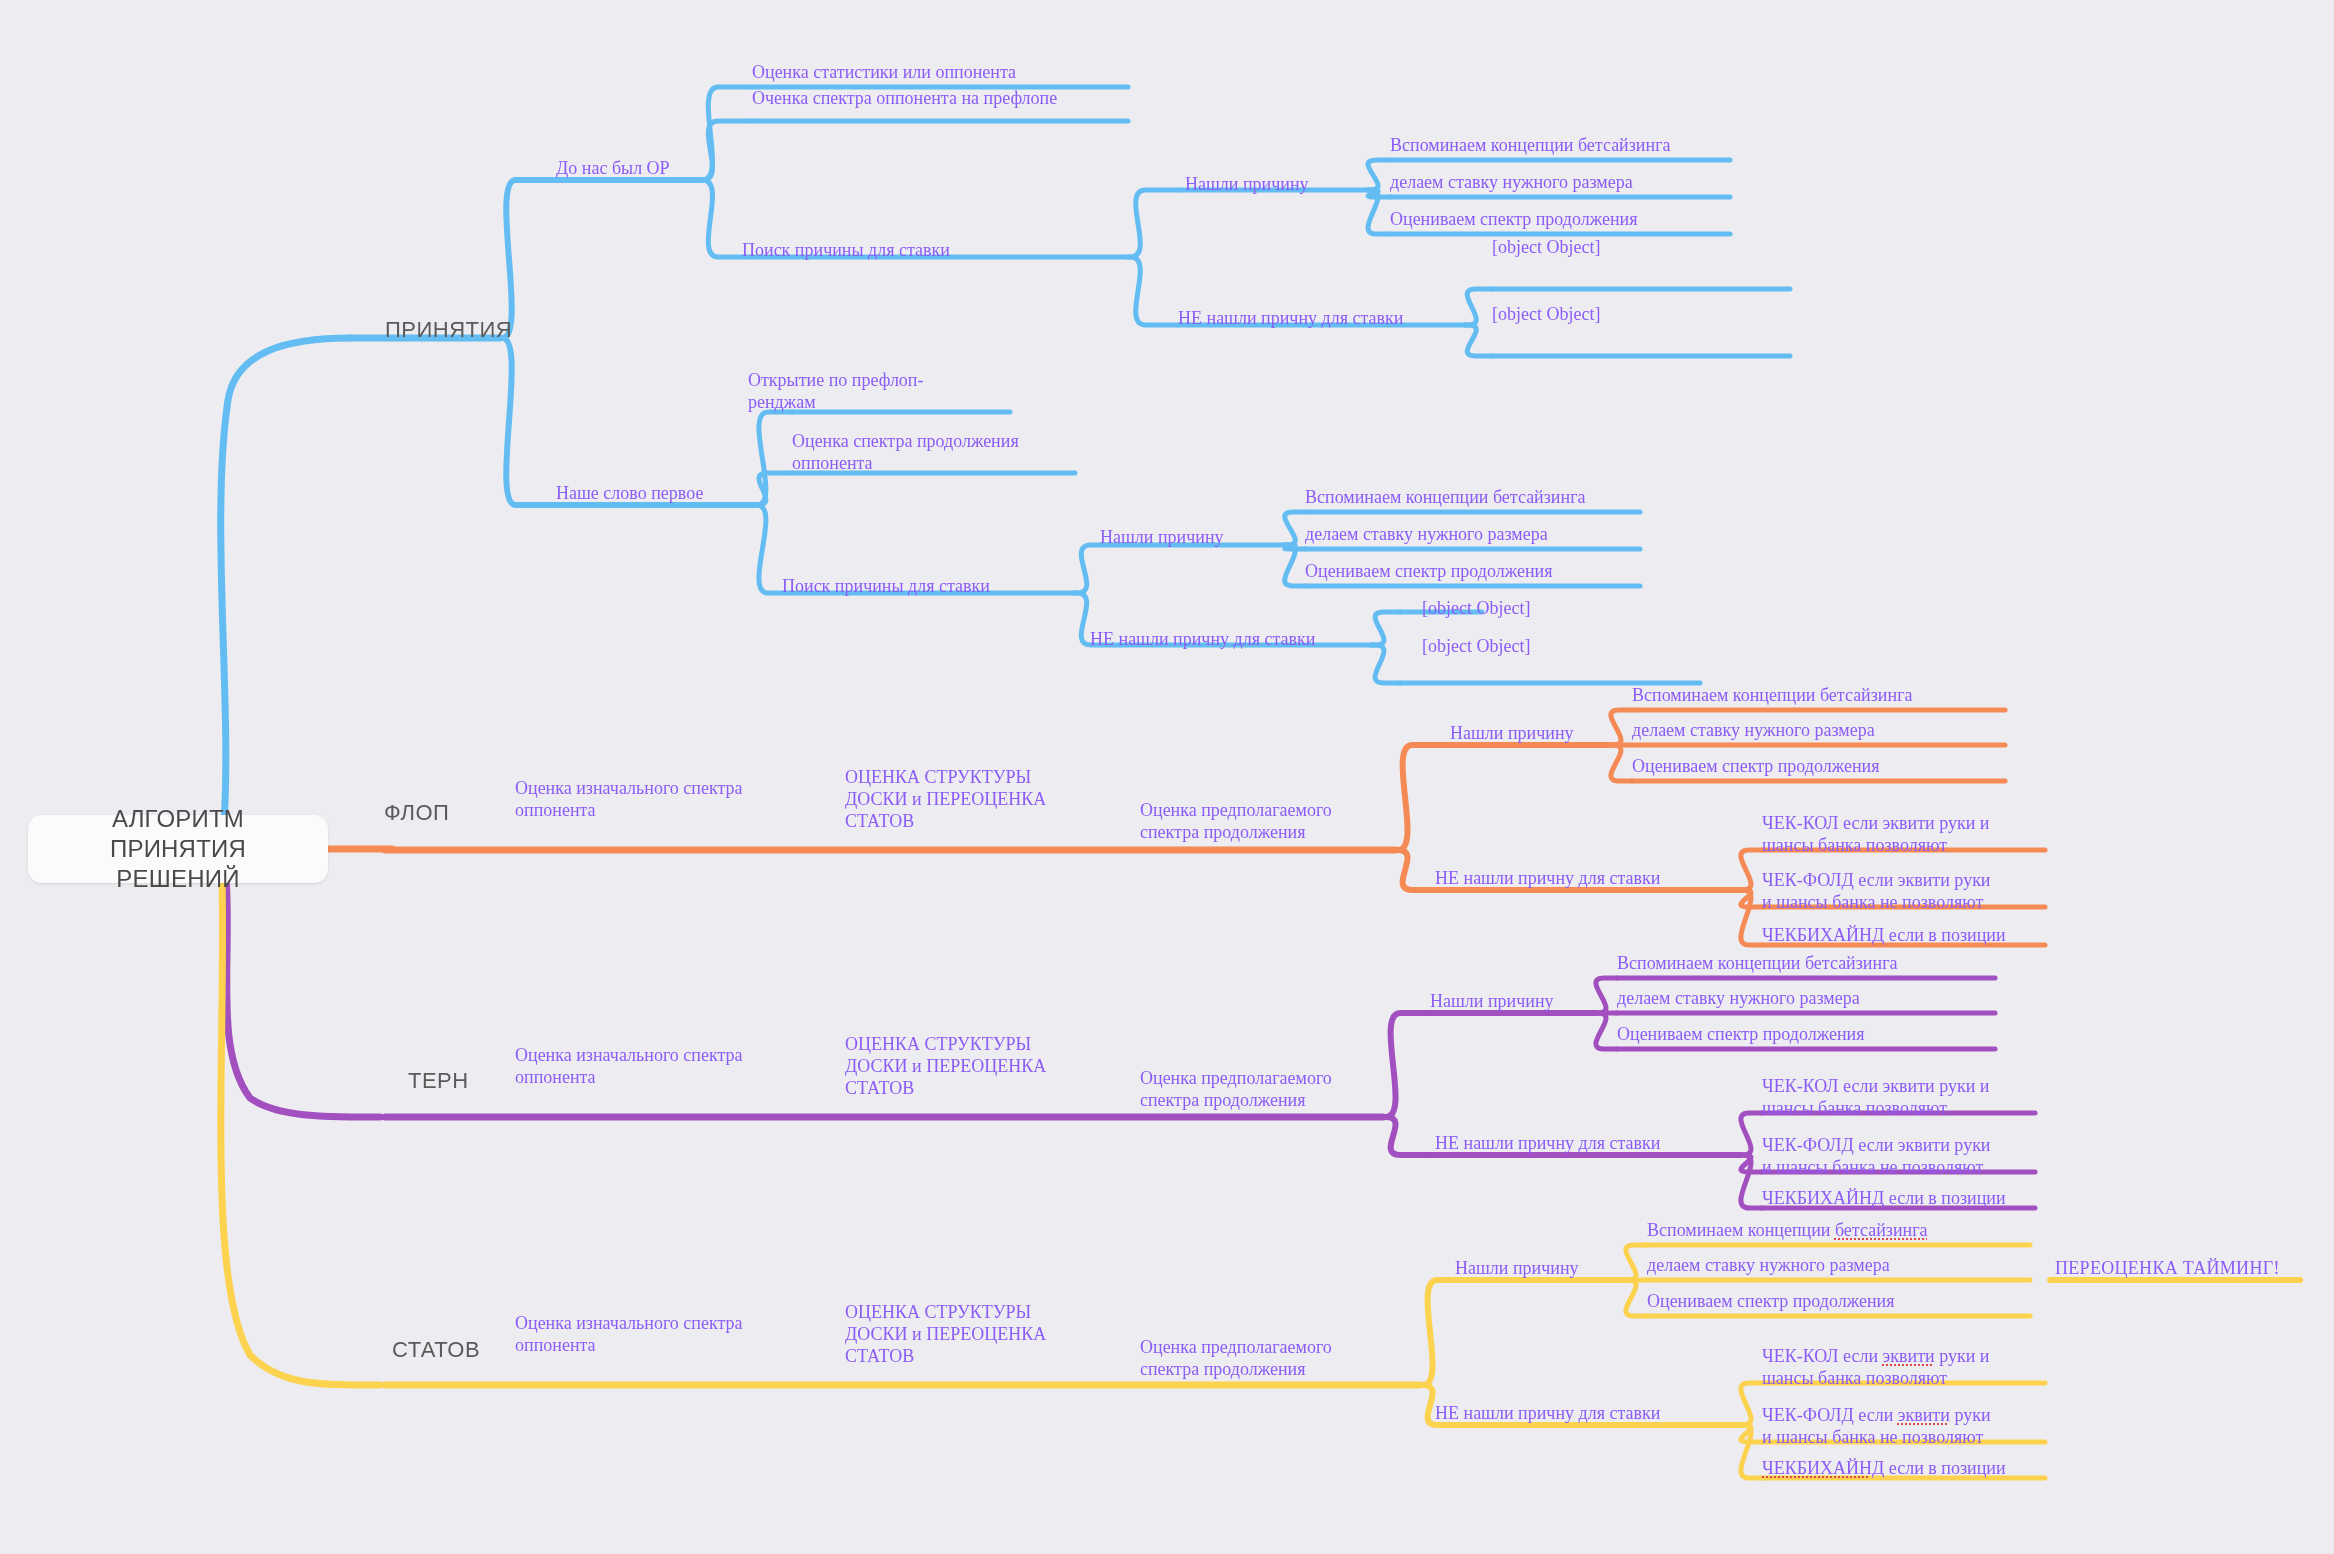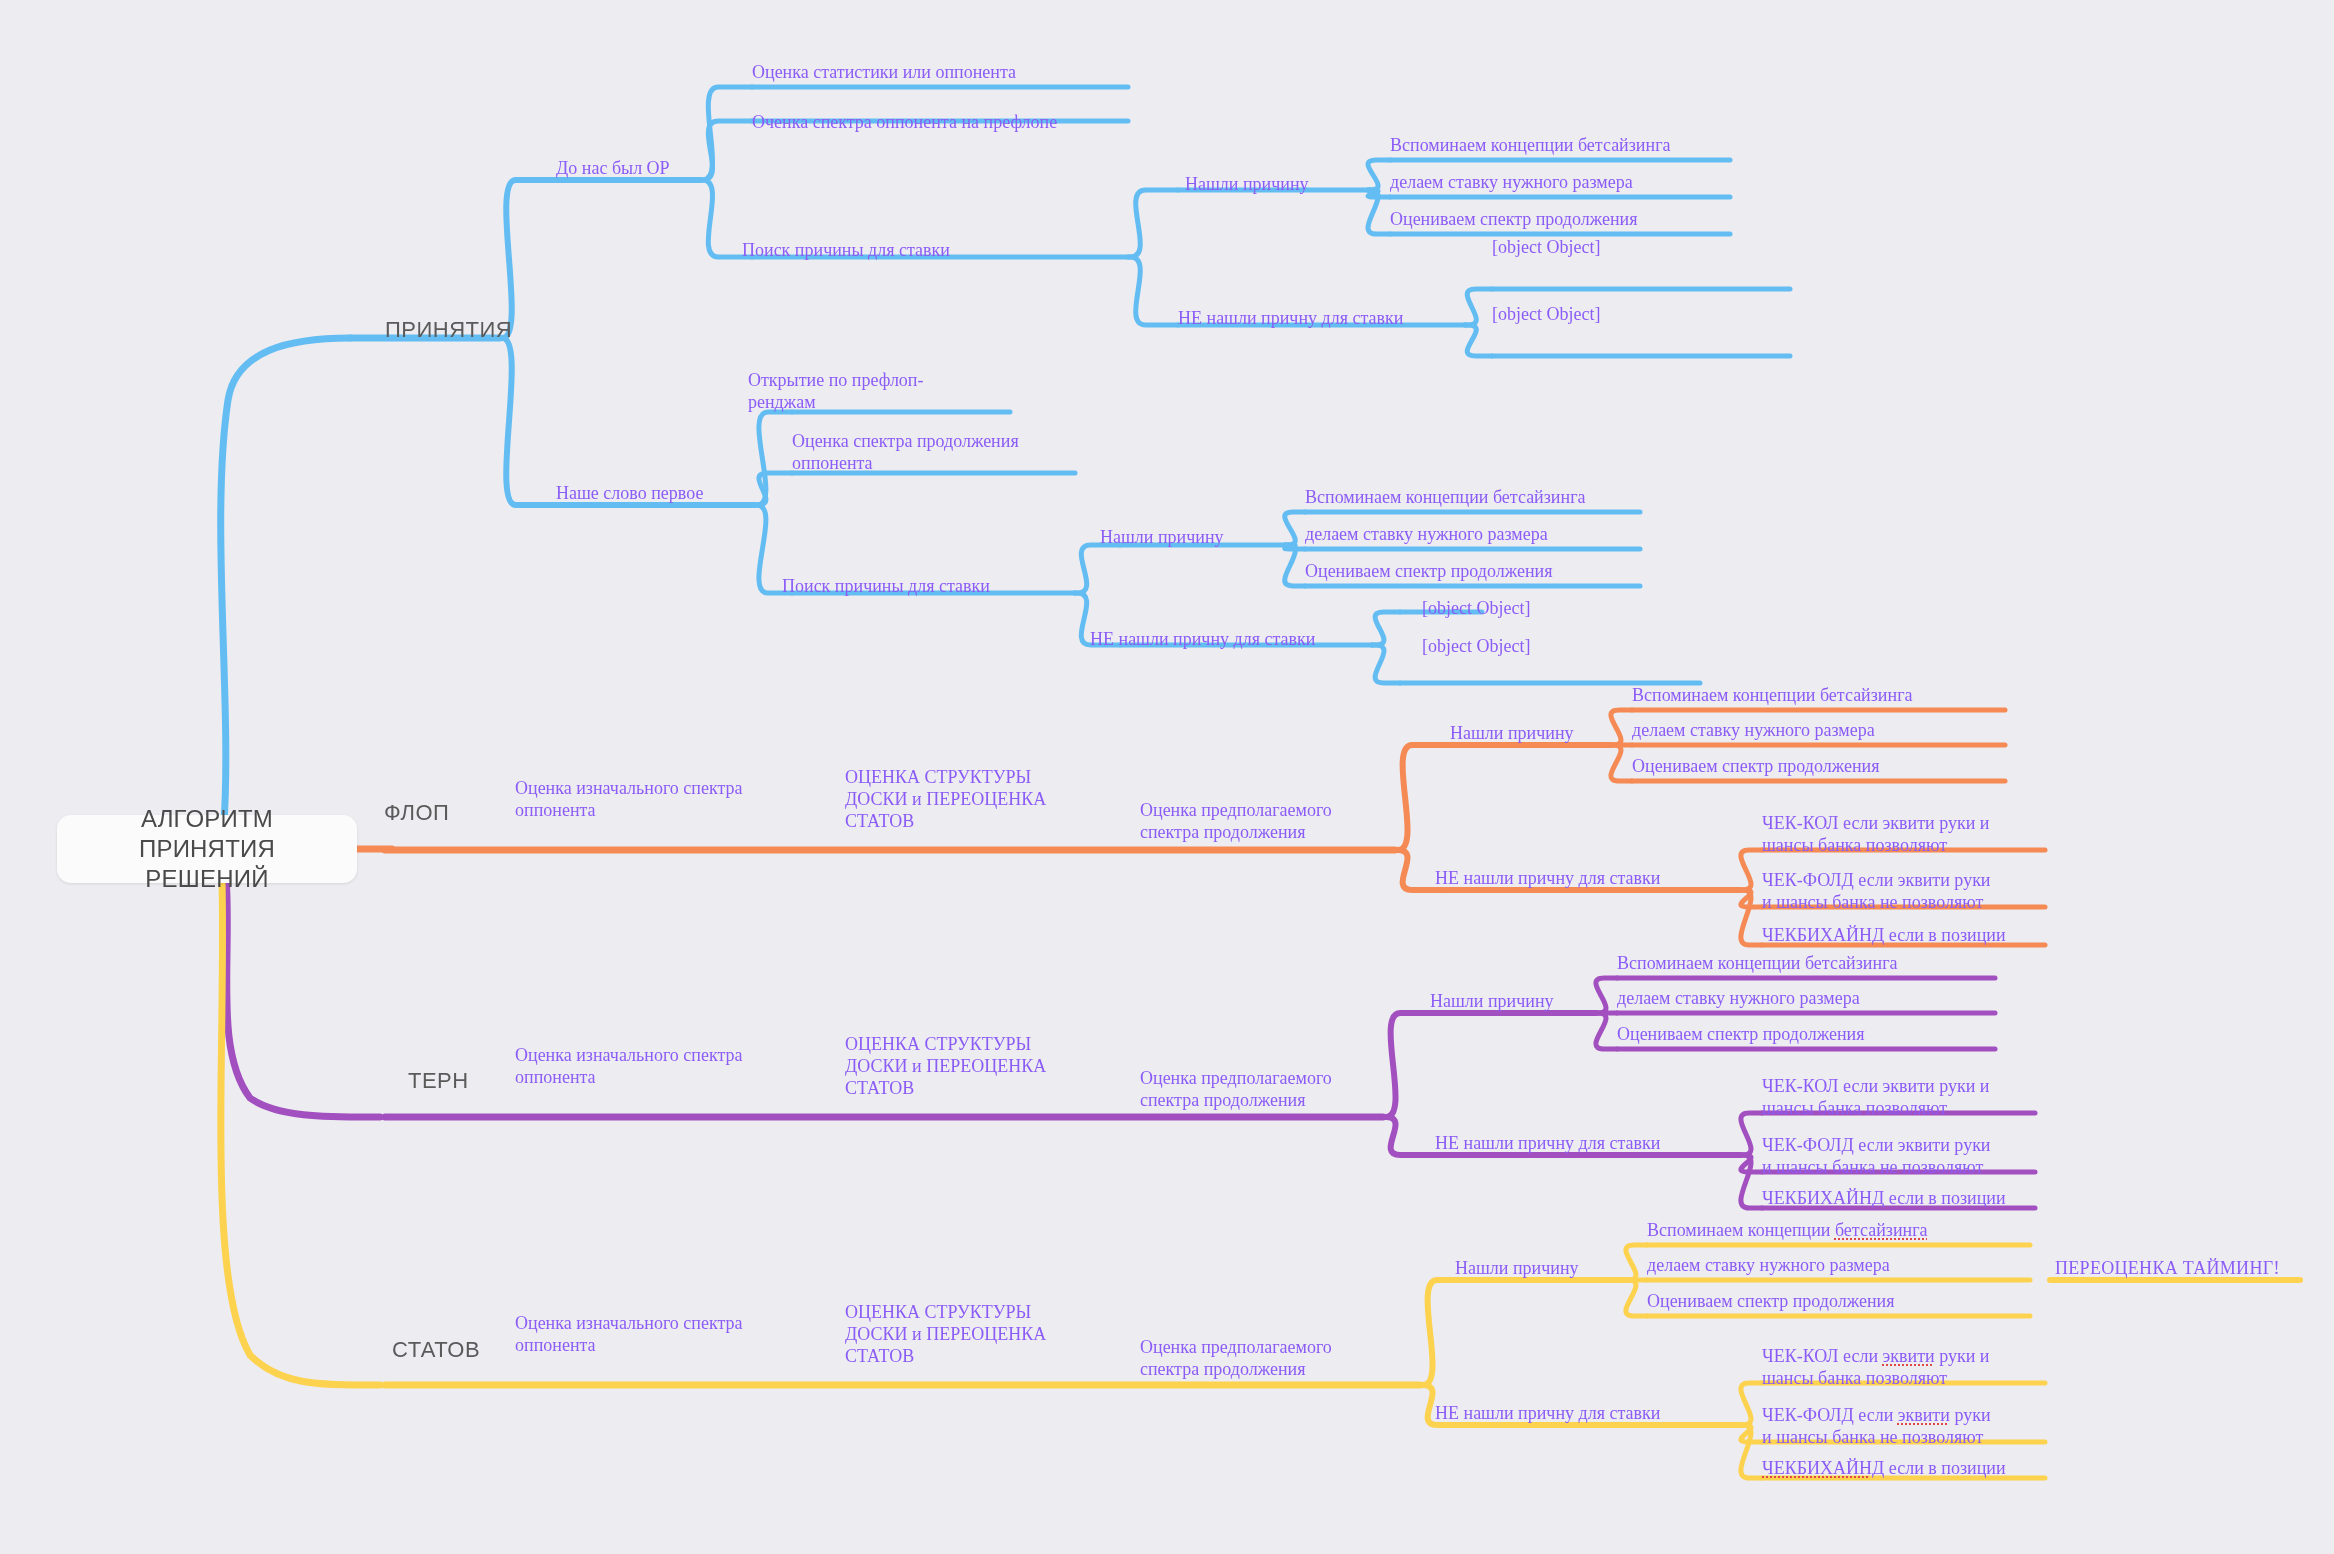--- a/index.html
+++ b/index.html
@@ -40,21 +40,20 @@
     justify-content: center;
     text-align: center;
     color: #4a4a4a;
     font-size: 24px;
     line-height: 1.25;
     letter-spacing: .2px;
     padding: 10px 14px;
     box-sizing: border-box;
     white-space: pre-line;
     font-family: "Liberation Sans", sans-serif;
-    margin-left: 29px;
   }
   .stage-label {
     position: absolute;
     color: #5a5a5a;
     font-size: 22px;
     letter-spacing: .5px;
     font-family: "Liberation Sans", sans-serif;
   }
   .caps {
     letter-spacing: .3px;
@@ -171,21 +170,21 @@
       <path d="M 1740 1425 L 1742.64 1425 C 1768.64 1425, 1723.24 1442, 1749.24 1442 L 1762 1442" fill="none" stroke="#fcd24f" stroke-width="5" stroke-linecap="round" stroke-linejoin="round"></path>
       <path d="M 1762 1442 L 2045 1442" fill="none" stroke="#fcd24f" stroke-width="5" stroke-linecap="round"></path>
       <path d="M 1740 1425 L 1742.64 1425 C 1768.64 1425, 1723.24 1478, 1749.24 1478 L 1762 1478" fill="none" stroke="#fcd24f" stroke-width="5" stroke-linecap="round" stroke-linejoin="round"></path>
       <path d="M 1762 1478 L 2045 1478" fill="none" stroke="#fcd24f" stroke-width="5" stroke-linecap="round"></path>
       <path d="M 2050 1280 L 2300 1280" fill="none" stroke="#fcd24f" stroke-width="6" stroke-linecap="round"></path>
     </svg>
   <div id="labels">
       <div class="node-label stage-label" style="left: 385px; top: 317px;">ПРИНЯТИЯ</div>
       <div class="node-label" style="left: 556px; top: 158px;">До нас был ОР</div>
       <div class="node-label" style="left: 752px; top: 62px;">Оценка статистики или оппонента</div>
-      <div class="node-label" style="left: 752px; top: 112px;">Оченка спектра оппонента на префлопе</div>
+      <div class="node-label" style="left: 752px; top: 88px;">Оченка спектра оппонента на префлопе</div>
       <div class="node-label" style="left: 742px; top: 240px;">Поиск причины для ставки</div>
       <div class="node-label" style="left: 1185px; top: 174px;">Нашли причину</div>
       <div class="node-label" style="left: 1178px; top: 308px;">НЕ нашли причну для ставки</div>
       <div class="node-label" style="left: 1390px; top: 135px;">Вспоминаем концепции бетсайзинга</div>
       <div class="node-label" style="left: 1390px; top: 172px;">делаем ставку нужного размера</div>
       <div class="node-label" style="left: 1390px; top: 209px;">Оцениваем спектр продолжения</div>
       <div class="node-label" style="left: 1492px; top: 237px;">[object Object]</div>
       <div class="node-label" style="left: 1492px; top: 304px;">[object Object]</div>
       <div class="node-label" style="left: 556px; top: 483px;">Наше слово первое</div>
       <div class="node-label" style="left: 748px; top: 370px;">Открытие по префлоп-

